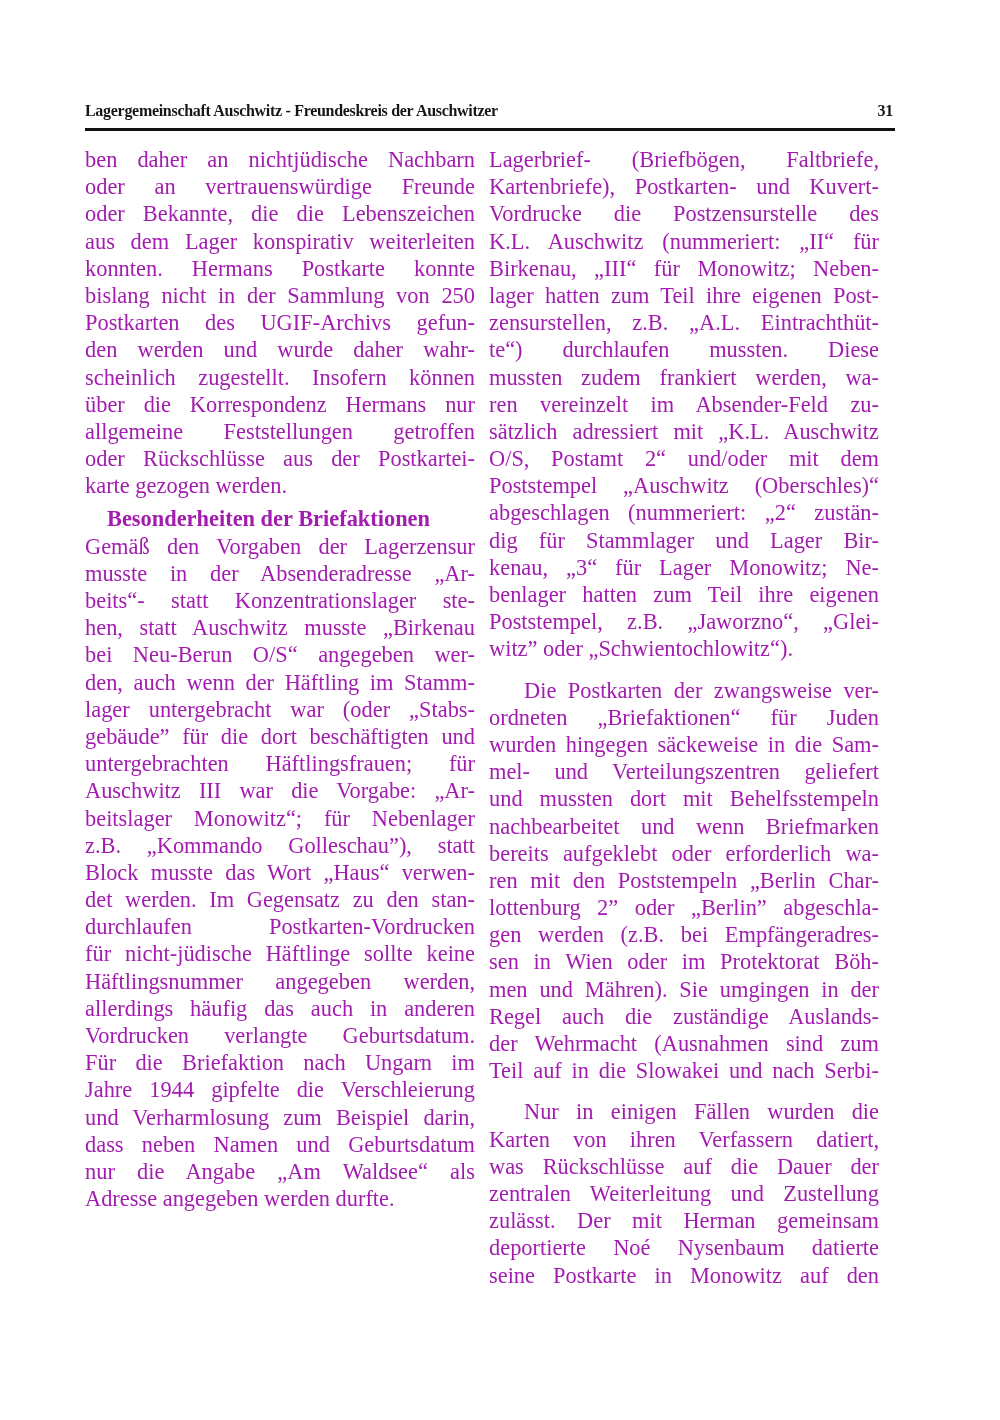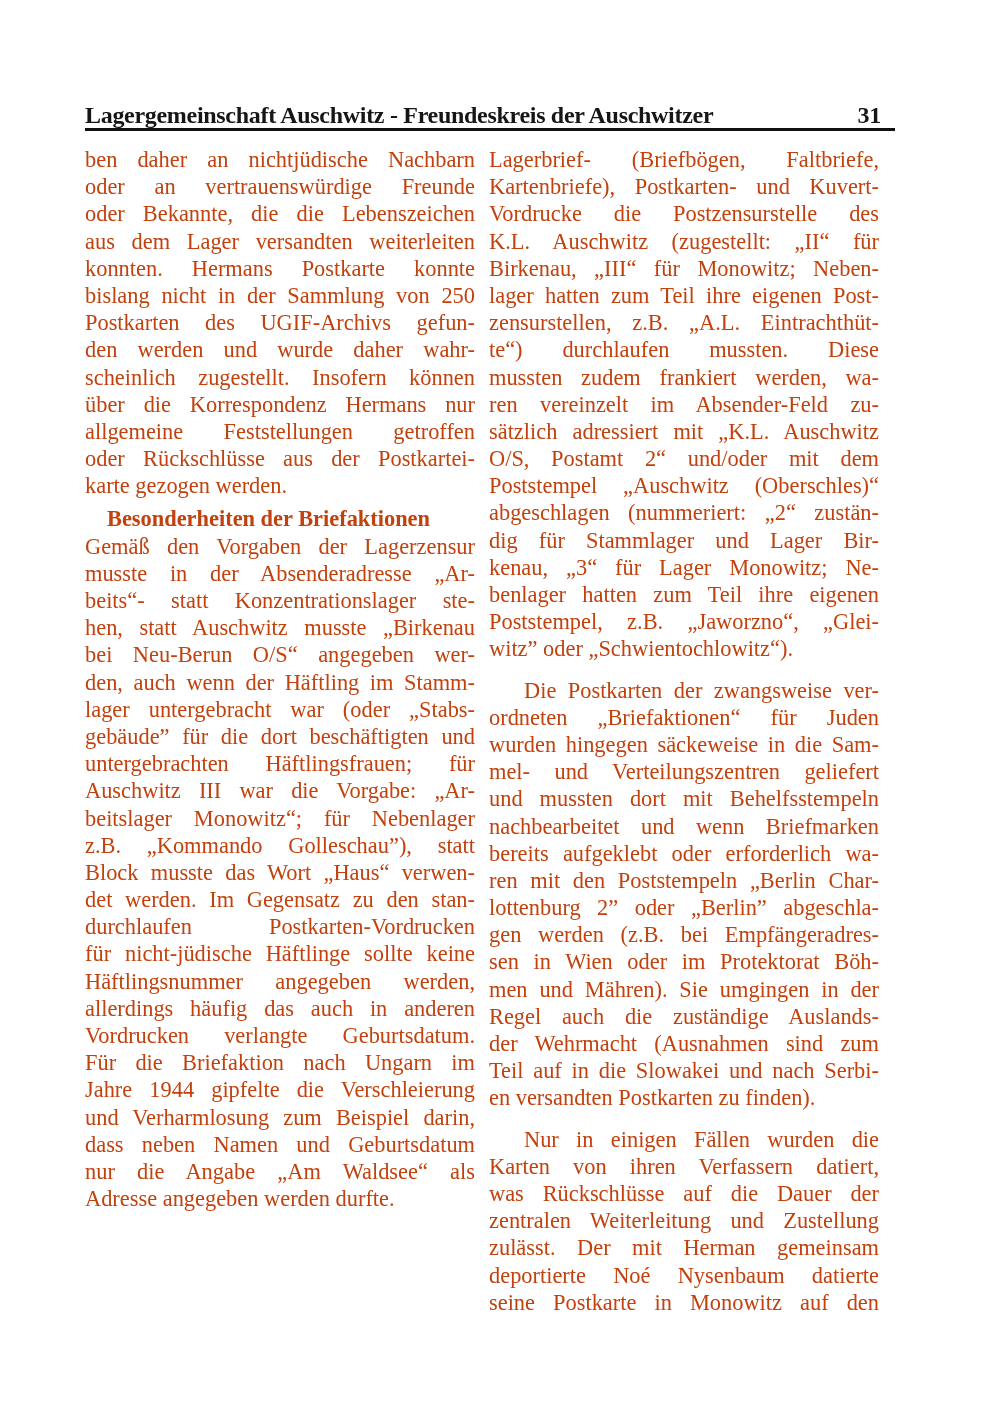--- a/index.html
+++ b/index.html
@@ -1,24 +1,24 @@
 <!DOCTYPE html>
 <html><head>
 <meta charset="utf-8">
 <style>
   html, body { margin:0; padding:0; background:#ffffff; }
   body { width:1000px; height:1420px; position:relative; overflow:hidden; }
   .page { position:absolute; left:0; top:0; width:1000px; height:1420px; background:#fff; color:#161616; }
   .header { position:absolute; left:85px; top:100px; width:810px; height:28px;
-    font-family:"Liberation Serif", serif; font-weight:bold; font-size:24px; letter-spacing:-0.3px; }
+    font-family:"Liberation Serif", serif; font-weight:bold; font-size:16px; letter-spacing:-0.3px; }
   .header .title { position:absolute; left:0; top:2px; }
-  .header .pagenum { position:absolute; right:14px; top:2px;margin-left:28px; }
+  .header .pagenum { position:absolute; right:2px; top:2px;margin-left:28px; }
   .rule { position:absolute; left:85px; top:128px; width:810px; height:3px; background:#111; }
   .col { position:absolute; top:146px; width:390px;
-    font-family:"Liberation Serif", serif; font-size:22.4px; line-height:27.2px; color:#c2410c; }
+    font-family:"Liberation Serif", serif; font-size:22.4px; line-height:27.2px; color:#a21caf; }
   .col.left { left:85px; }
   .col.right { left:489px; }
   .line { display:block; height:27.2px; white-space:nowrap; text-align:justify; text-align-last:justify; }
   .line.last { text-align:center; text-align-last:left; }
   .line.indent { padding-left:35px;margin-top:14px; }
   .heading { display:block; height:27.2px; font-weight:bold; white-space:nowrap; padding-left:22px; margin-top:6px; }
 </style>
 </head>
 <body>
 
@@ -28,21 +28,21 @@
     <span class="title">Lagergemeinschaft Auschwitz - Freundeskreis der Auschwitzer</span>
     <span class="pagenum">31</span>
   </div>
   <div class="rule"></div>
 
   <div class="col left">
     <div>
         <span class="line">ben daher an nichtjüdische Nachbarn</span>
         <span class="line">oder an vertrauenswürdige Freunde</span>
         <span class="line">oder Bekannte, die die Lebenszeichen</span>
-        <span class="line">aus dem Lager versandten weiterleiten</span>
+        <span class="line">aus dem Lager konspirativ weiterleiten</span>
         <span class="line">konnten. Hermans Postkarte konnte</span>
         <span class="line">bislang nicht in der Sammlung von 250</span>
         <span class="line">Postkarten des  UGIF-Archivs gefun-</span>
         <span class="line">den werden und wurde daher wahr-</span>
         <span class="line">scheinlich zugestellt. Insofern können</span>
         <span class="line">über die Korrespondenz Hermans nur</span>
         <span class="line">allgemeine Feststellungen getroffen</span>
         <span class="line">oder Rückschlüsse aus der Postkartei-</span>
         <span class="line last">karte gezogen werden.</span>
       </div>
@@ -74,21 +74,21 @@
         <span class="line">nur die Angabe „Am Waldsee“ als</span>
         <span class="line last">Adresse angegeben werden durfte.</span>
       </div>
   </div>
 
   <div class="col right">
     <div>
         <span class="line">Lagerbrief- (Briefbögen, Faltbriefe,</span>
         <span class="line">Kartenbriefe), Postkarten- und Kuvert-</span>
         <span class="line">Vordrucke die Postzensurstelle des</span>
-        <span class="line">K.L. Auschwitz (zugestellt: „II“ für</span>
+        <span class="line">K.L. Auschwitz (nummeriert: „II“ für</span>
         <span class="line">Birkenau, „III“ für Monowitz; Neben-</span>
         <span class="line">lager hatten zum Teil ihre eigenen Post-</span>
         <span class="line">zensurstellen, z.B. „A.L. Eintrachthüt-</span>
         <span class="line">te“) durchlaufen mussten. Diese</span>
         <span class="line">mussten zudem frankiert werden, wa-</span>
         <span class="line">ren vereinzelt im Absender-Feld zu-</span>
         <span class="line">sätzlich adressiert mit „K.L. Auschwitz</span>
         <span class="line">O/S, Postamt 2“  und/oder mit dem</span>
         <span class="line">Poststempel „Auschwitz (Oberschles)“</span>
         <span class="line">abgeschlagen (nummeriert: „2“ zustän-</span>
@@ -107,21 +107,20 @@
         <span class="line">nachbearbeitet und wenn Briefmarken</span>
         <span class="line">bereits aufgeklebt oder erforderlich wa-</span>
         <span class="line">ren mit den Poststempeln „Berlin Char-</span>
         <span class="line">lottenburg 2” oder „Berlin” abgeschla-</span>
         <span class="line">gen werden (z.B. bei Empfängeradres-</span>
         <span class="line">sen in Wien oder im Protektorat Böh-</span>
         <span class="line">men und Mähren). Sie umgingen in der</span>
         <span class="line">Regel auch die zuständige Auslands-</span>
         <span class="line">der Wehrmacht (Ausnahmen sind zum</span>
         <span class="line">Teil auf in die Slowakei und nach Serbi-</span>
-        <span class="line last">en versandten Postkarten zu finden).</span>
       </div>
     <div>
         <span class="line indent">Nur in einigen Fällen wurden die</span>
         <span class="line">Karten von ihren Verfassern datiert,</span>
         <span class="line">was Rückschlüsse auf die Dauer der</span>
         <span class="line">zentralen Weiterleitung und Zustellung</span>
         <span class="line">zulässt. Der mit Herman gemeinsam</span>
         <span class="line">deportierte Noé Nysenbaum datierte</span>
         <span class="line">seine Postkarte in Monowitz auf den</span>
       </div>

